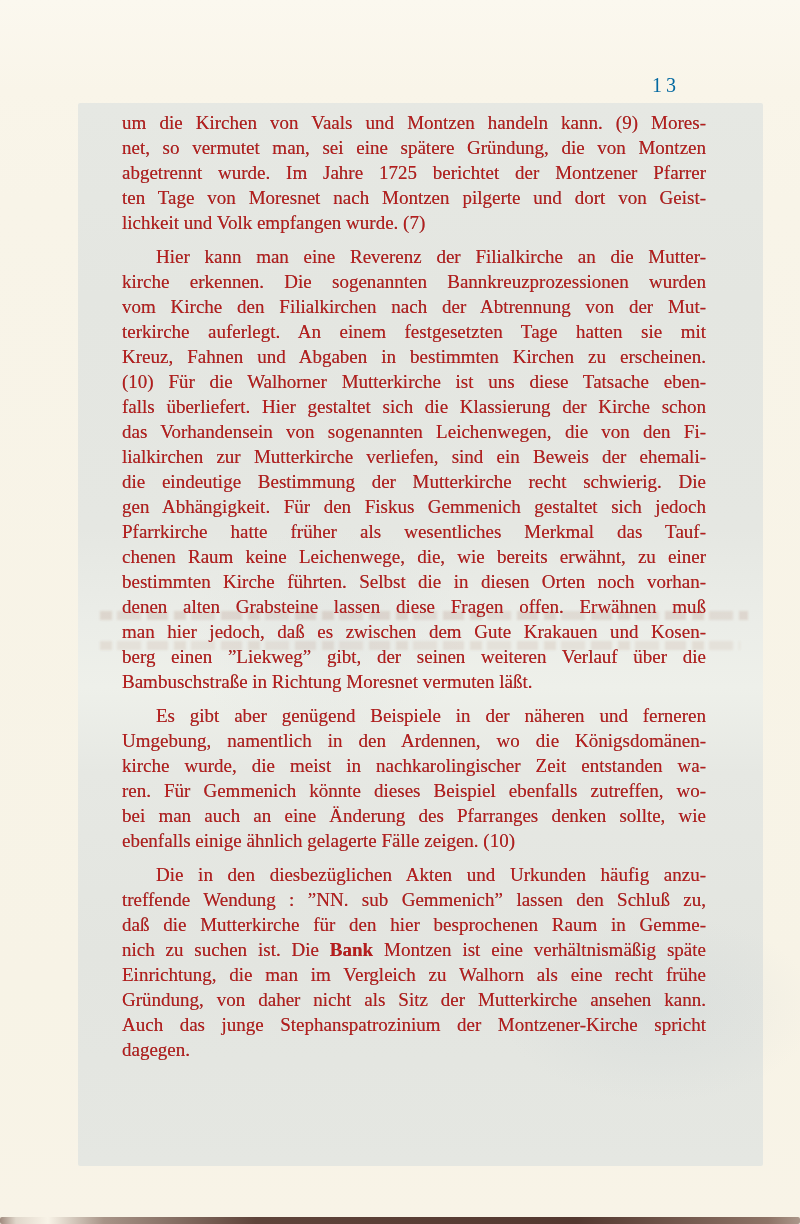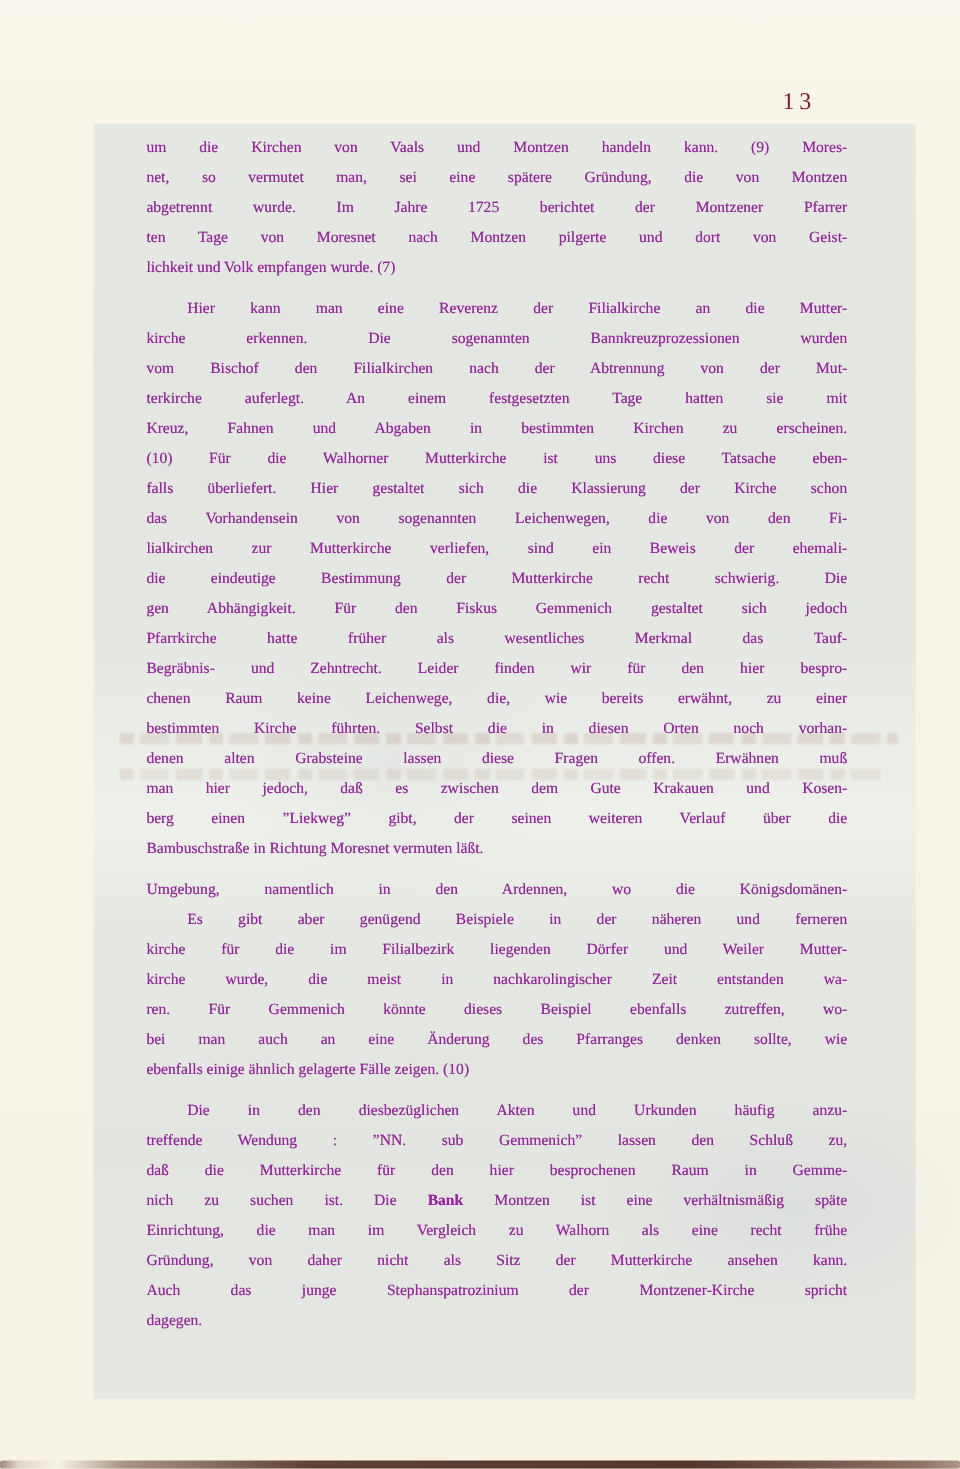--- a/index.html
+++ b/index.html
@@ -45,30 +45,30 @@
     left: 110px; top: 420px; width: 280px; height: 230px;
     background: radial-gradient(ellipse at center, rgba(198,204,208,0.15), rgba(198,204,208,0) 70%);
   }
 
   .pagenum {
     position: absolute;
     left: 634px; top: 74px; width: 64px;
     text-align: center;
     font-size: 20px;
     letter-spacing: 4px;
-    color: #7f1d1d;
+    color: #0369a1;
   }
 
   .textblock {
     position: absolute;
     left: 122px; top: 110px;
     width: 584px;
-    font-size: 13px;
+    font-size: 19px;
     line-height: 25px;
-    color: #a21caf;
+    color: #b91c1c;
     text-shadow: 0 0 0.4px rgba(38,31,24,0.55);
   }
   .paragraph { margin: 0; }
   .paragraph + .paragraph { margin-top: 9px; }
   .line {
     text-align: justify;
     text-align-last: justify;
   }
   .line.last { text-align-last: left; }
   .paragraph.indent .line.first { text-indent: 34px; }
@@ -105,42 +105,40 @@
       <div class="paragraph">
         <div class="line first"><span>um die Kirchen von Vaals und Montzen handeln kann. (9) Mores-</span></div>
         <div class="line"><span>net, so vermutet man, sei eine spätere Gründung, die von Montzen</span></div>
         <div class="line"><span>abgetrennt wurde. Im Jahre 1725 berichtet der Montzener Pfarrer</span></div>
         <div class="line"><span>ten Tage von Moresnet nach Montzen pilgerte und dort von Geist-</span></div>
         <div class="line last"><span>lichkeit und Volk empfangen wurde. (7)</span></div>
       </div>
       <div class="paragraph indent">
         <div class="line first"><span>Hier kann man eine Reverenz der Filialkirche an die Mutter-</span></div>
         <div class="line"><span>kirche erkennen. Die sogenannten Bannkreuzprozessionen wurden</span></div>
-        <div class="line"><span>vom Bischof den Filialkirchen nach der Abtrennung von der Mut-</span></div>
+        <div class="line"><span>vom Kirche den Filialkirchen nach der Abtrennung von der Mut-</span></div>
         <div class="line"><span>terkirche auferlegt. An einem festgesetzten Tage hatten sie mit</span></div>
         <div class="line"><span>Kreuz, Fahnen und Abgaben in bestimmten Kirchen zu erscheinen.</span></div>
         <div class="line"><span>(10) Für die Walhorner Mutterkirche ist uns diese Tatsache eben-</span></div>
         <div class="line"><span>falls überliefert. Hier gestaltet sich die Klassierung der Kirche schon</span></div>
         <div class="line"><span>das Vorhandensein von sogenannten Leichenwegen, die von den Fi-</span></div>
         <div class="line"><span>lialkirchen zur Mutterkirche verliefen, sind ein Beweis der ehemali-</span></div>
         <div class="line"><span>die eindeutige Bestimmung der Mutterkirche recht schwierig. Die</span></div>
         <div class="line"><span>gen Abhängigkeit. Für den Fiskus Gemmenich gestaltet sich jedoch</span></div>
         <div class="line"><span>Pfarrkirche hatte früher als wesentliches Merkmal das Tauf-</span></div>
-        <div class="line"><span>Begräbnis- und Zehntrecht. Leider finden wir für den hier bespro-</span></div>
         <div class="line"><span>chenen Raum keine Leichenwege, die, wie bereits erwähnt, zu einer</span></div>
         <div class="line"><span>bestimmten Kirche führten. Selbst die in diesen Orten noch vorhan-</span></div>
         <div class="line"><span>denen alten Grabsteine lassen diese Fragen offen. Erwähnen muß</span></div>
         <div class="line"><span>man hier jedoch, daß es zwischen dem Gute Krakauen und Kosen-</span></div>
         <div class="line"><span>berg einen ”Liekweg” gibt, der seinen weiteren Verlauf über die</span></div>
         <div class="line last"><span>Bambuschstraße in Richtung Moresnet vermuten läßt.</span></div>
       </div>
       <div class="paragraph indent">
+        <div class="line first"><span>Es gibt aber genügend Beispiele in der näheren und ferneren</span></div>
         <div class="line"><span>Umgebung, namentlich in den Ardennen, wo die Königsdomänen-</span></div>
-        <div class="line first"><span>Es gibt aber genügend Beispiele in der näheren und ferneren</span></div>
-        <div class="line"><span>kirche für die im Filialbezirk liegenden Dörfer und Weiler Mutter-</span></div>
         <div class="line"><span>kirche wurde, die meist in nachkarolingischer Zeit entstanden wa-</span></div>
         <div class="line"><span>ren. Für Gemmenich könnte dieses Beispiel ebenfalls zutreffen, wo-</span></div>
         <div class="line"><span>bei man auch an eine Änderung des Pfarranges denken sollte, wie</span></div>
         <div class="line last"><span>ebenfalls einige ähnlich gelagerte Fälle zeigen. (10)</span></div>
       </div>
       <div class="paragraph indent">
         <div class="line first"><span>Die in den diesbezüglichen Akten und Urkunden häufig anzu-</span></div>
         <div class="line"><span>treffende Wendung : ”NN. sub Gemmenich” lassen den Schluß zu,</span></div>
         <div class="line"><span>daß die Mutterkirche für den hier besprochenen Raum in Gemme-</span></div>
         <div class="line"><span>nich zu suchen ist. Die </span><span class="bold">Bank</span><span> Montzen ist eine verhältnismäßig späte</span></div>

